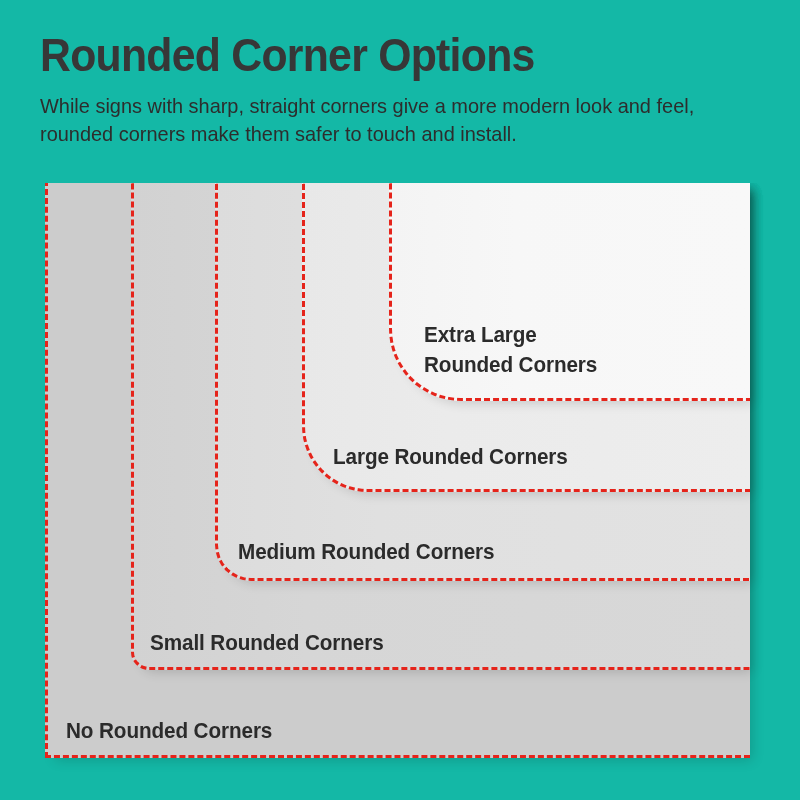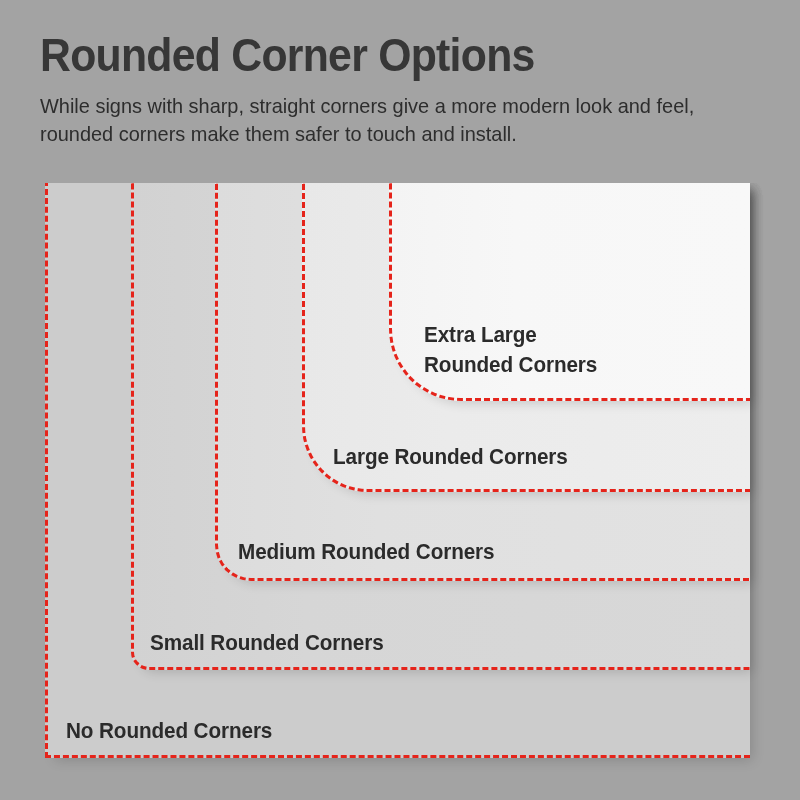--- a/index.html
+++ b/index.html
@@ -12,21 +12,21 @@
     height: 800px;
     overflow: hidden;
     font-family: "Liberation Sans", sans-serif;
     -webkit-font-smoothing: antialiased;
   }
 
   #page {
     position: relative;
     width: 800px;
     height: 800px;
-    background: #a3a3a3;
+    background: #14b8a6;
   }
 
   
   .header {
     position: absolute;
     left: 40px;
     top: 28px;
     width: 720px;
   }
   .title {

